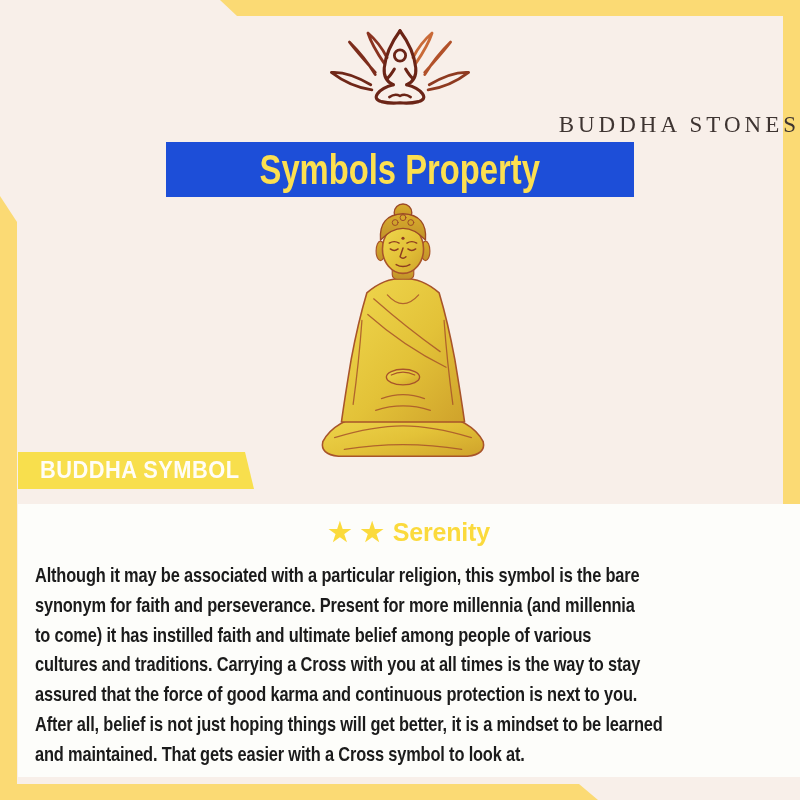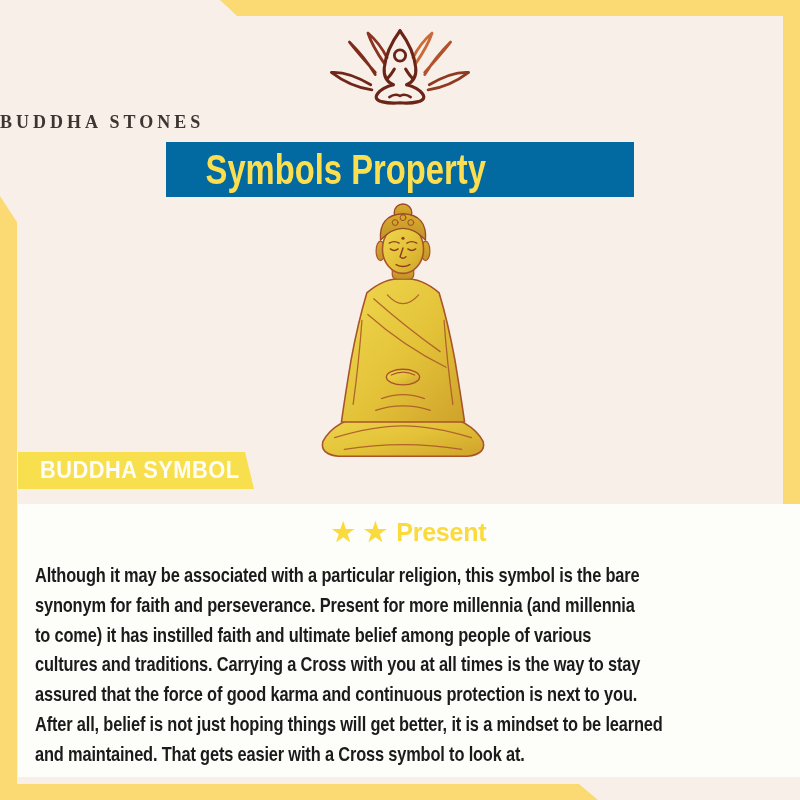--- a/index.html
+++ b/index.html
@@ -14,28 +14,28 @@
     clip-path:polygon(0 0,100% 0,100% 100%,17px 100%);}
   .frame-right{left:783px;top:0;width:17px;height:594px;
     clip-path:polygon(0 0,100% 0,100% 100%,0 566px);}
   .frame-left{left:0;top:196px;width:17px;height:604px;
     clip-path:polygon(0 0,100% 26px,100% 100%,0 100%);}
   .frame-bottom{left:0;top:784px;width:598px;height:16px;
     clip-path:polygon(0 0,579px 0,100% 100%,0 100%);}
   
   .logo-wrap{position:absolute;left:252px;top:24px;width:296px;height:90px;}
   .wordmark{
-    position:absolute;left:0;top:112px;width:800px;text-align:left;
-    font-family:"Liberation Serif", serif;font-size:18px;font-weight:700;
+    position:absolute;left:0;top:112px;width:800px;text-align:right;
+    font-family:"Liberation Serif", serif;font-size:23px;font-weight:400;
     letter-spacing:4px;color:#3e3431;
   }
   
   .title-band{
     position:absolute;left:166px;top:142px;width:468px;height:55px;
-    background:#0369a1;display:flex;align-items:center;justify-content:flex-start;
+    background:#1d4ed8;display:flex;align-items:center;justify-content:center;
   }
   .title-text{
     font-size:42px;font-weight:700;color:#fcdf50;white-space:nowrap;
     display:inline-block;transform:scaleX(0.78);letter-spacing:0px;
   }
   
   .statue{position:absolute;left:303px;top:203px;width:200px;height:264px;}
   
   .label-band{
     position:absolute;left:18px;top:452px;width:236px;height:37px;
@@ -172,21 +172,21 @@
 </div>
 
 <div class="label-band">
   <span class="label-text">BUDDHA SYMBOL</span>
 </div>
 
 <div class="content-panel">
   <div class="traits-row">
     <span class="star">★</span>
     <span class="star">★</span>
-    <span class="trait">Present</span>
+    <span class="trait">Serenity</span>
   </div>
   <div class="para">
     <div class="para-line">Although it may be associated with a particular religion, this symbol is the bare</div>
     <div class="para-line">synonym for faith and perseverance. Present for more millennia (and millennia</div>
     <div class="para-line">to come) it has instilled faith and ultimate belief among people of various</div>
     <div class="para-line">cultures and traditions. Carrying a Cross with you at all times is the way to stay</div>
     <div class="para-line">assured that the force of good karma and continuous protection is next to you.</div>
     <div class="para-line">After all, belief is not just hoping things will get better, it is a mindset to be learned</div>
     <div class="para-line">and maintained. That gets easier with a Cross symbol to look at.</div>
   </div>

